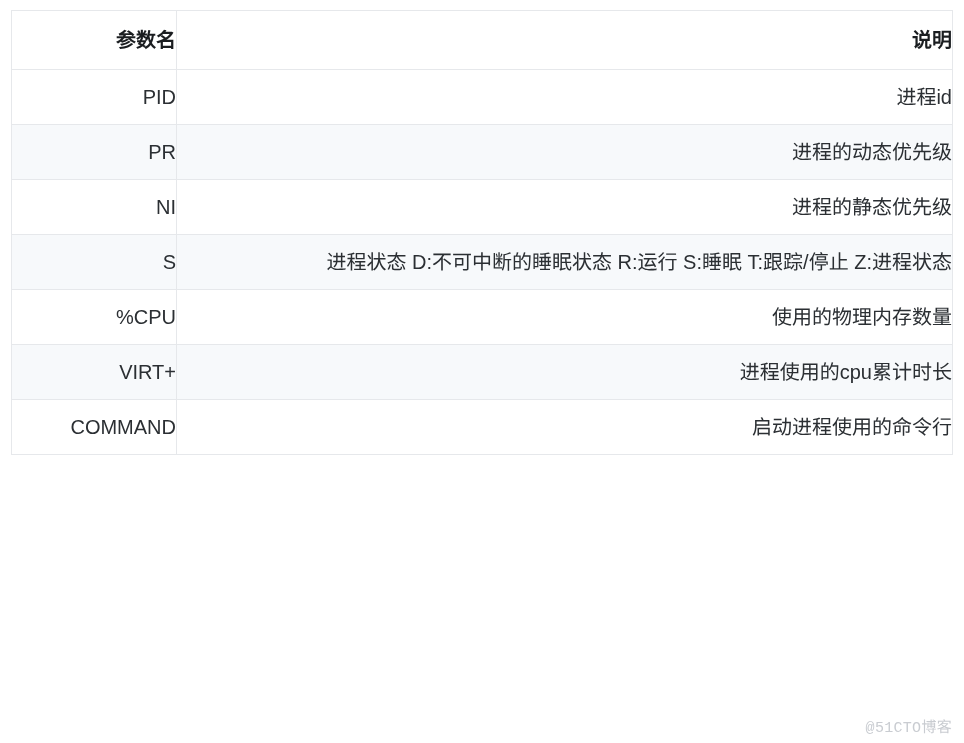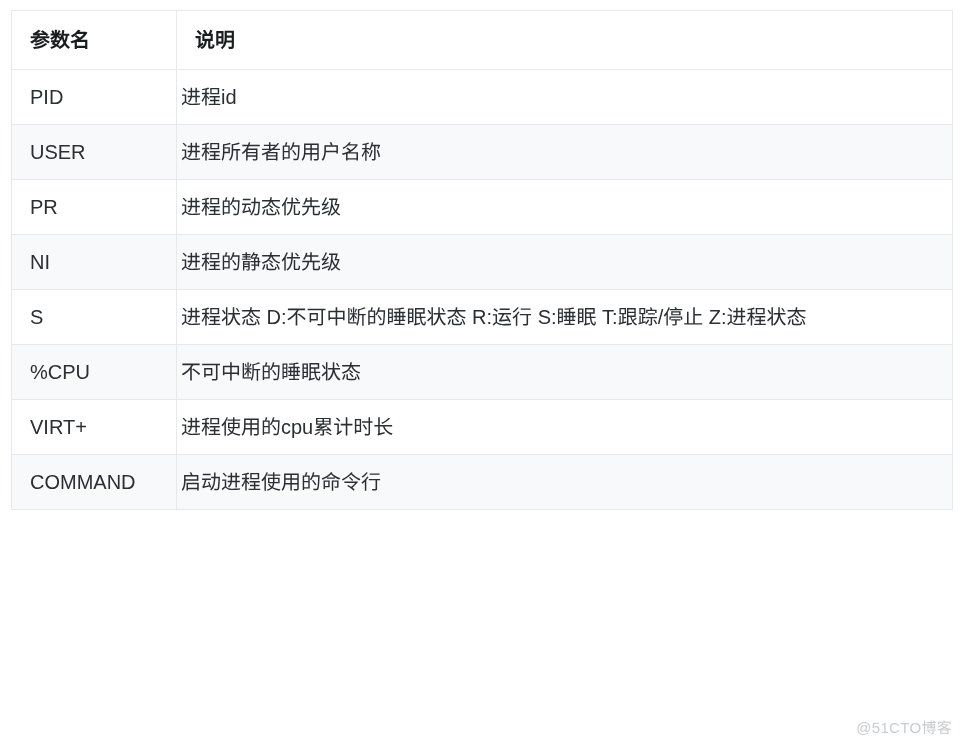--- a/index.html
+++ b/index.html
@@ -41,21 +41,21 @@
 
   table.param-table col.col-name { width: 165px; }
   table.param-table col.col-desc { width: 776px; }
 
   table.param-table th,
   table.param-table td {
     border: 1px solid #e6e8eb;
     padding: 0 0 0 18px;
     height: 54px;
     vertical-align: middle;
-    text-align: left;
+    text-align: right;
     font-size: 20px;
     line-height: 1.4;
     color: #2b2f33;
     white-space: nowrap;
     overflow: hidden;
   }
 
   table.param-table thead th {
     background: #ffffff;
     font-weight: bold;
@@ -77,21 +77,21 @@
     color: #2b2f33;
   }
 
   .watermark {
     position: absolute;
     right: 12px;
     bottom: 6px;
     font-size: 15px;
     color: #c9ccd1;
     letter-spacing: 0.3px;
-    font-family: Liberation Sans, sans-serif;
+    font-family: Liberation Mono, monospace;
     user-select: none;
     pointer-events: none;
     margin-left: 48px;
   }
 </style>
 </head>
 <body>
 
 <div class="page">
 
@@ -106,38 +106,34 @@
           <th>参数名</th>
           <th>说明</th>
         </tr>
       </thead>
       <tbody>
         <tr>
           <td>PID</td>
           <td class="desc-cell">进程id</td>
         </tr>
         <tr>
-          <td>USER</td>
-          <td class="desc-cell">进程所有者的用户名称</td>
-        </tr>
-        <tr>
           <td>PR</td>
           <td class="desc-cell">进程的动态优先级</td>
         </tr>
         <tr>
           <td>NI</td>
           <td class="desc-cell">进程的静态优先级</td>
         </tr>
         <tr>
           <td>S</td>
           <td class="desc-cell">进程状态 D:不可中断的睡眠状态 R:运行 S:睡眠 T:跟踪/停止 Z:进程状态</td>
         </tr>
         <tr>
           <td>%CPU</td>
-          <td class="desc-cell">不可中断的睡眠状态</td>
+          <td class="desc-cell">使用的物理内存数量</td>
         </tr>
         <tr>
           <td>VIRT+</td>
           <td class="desc-cell">进程使用的cpu累计时长</td>
         </tr>
         <tr>
           <td>COMMAND</td>
           <td class="desc-cell">启动进程使用的命令行</td>
         </tr>
       </tbody>

